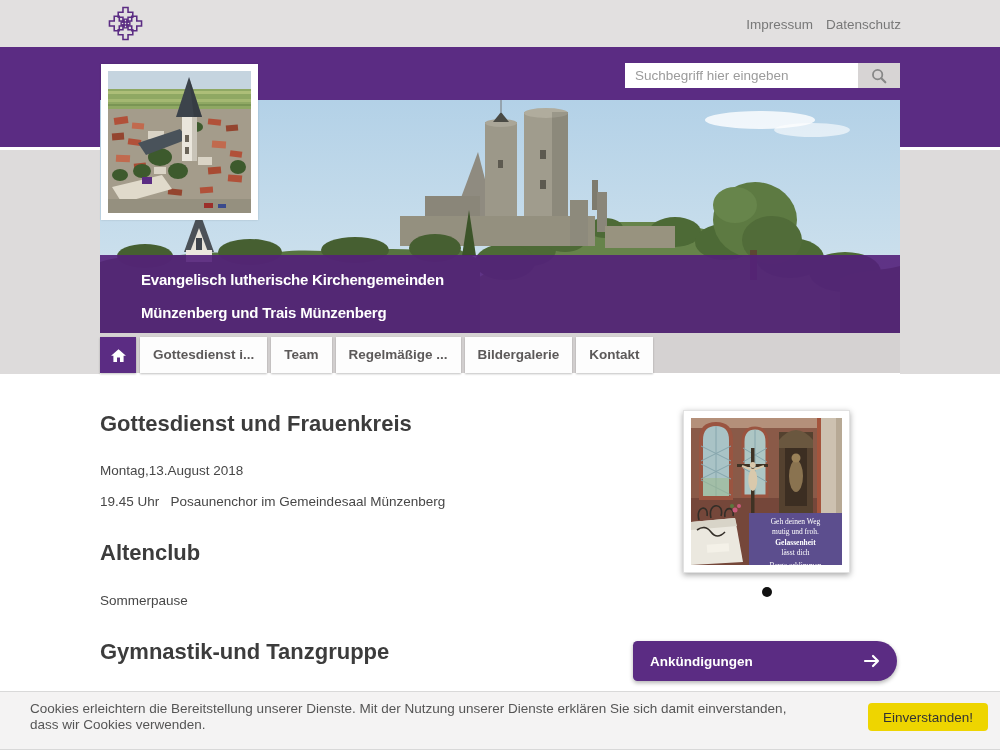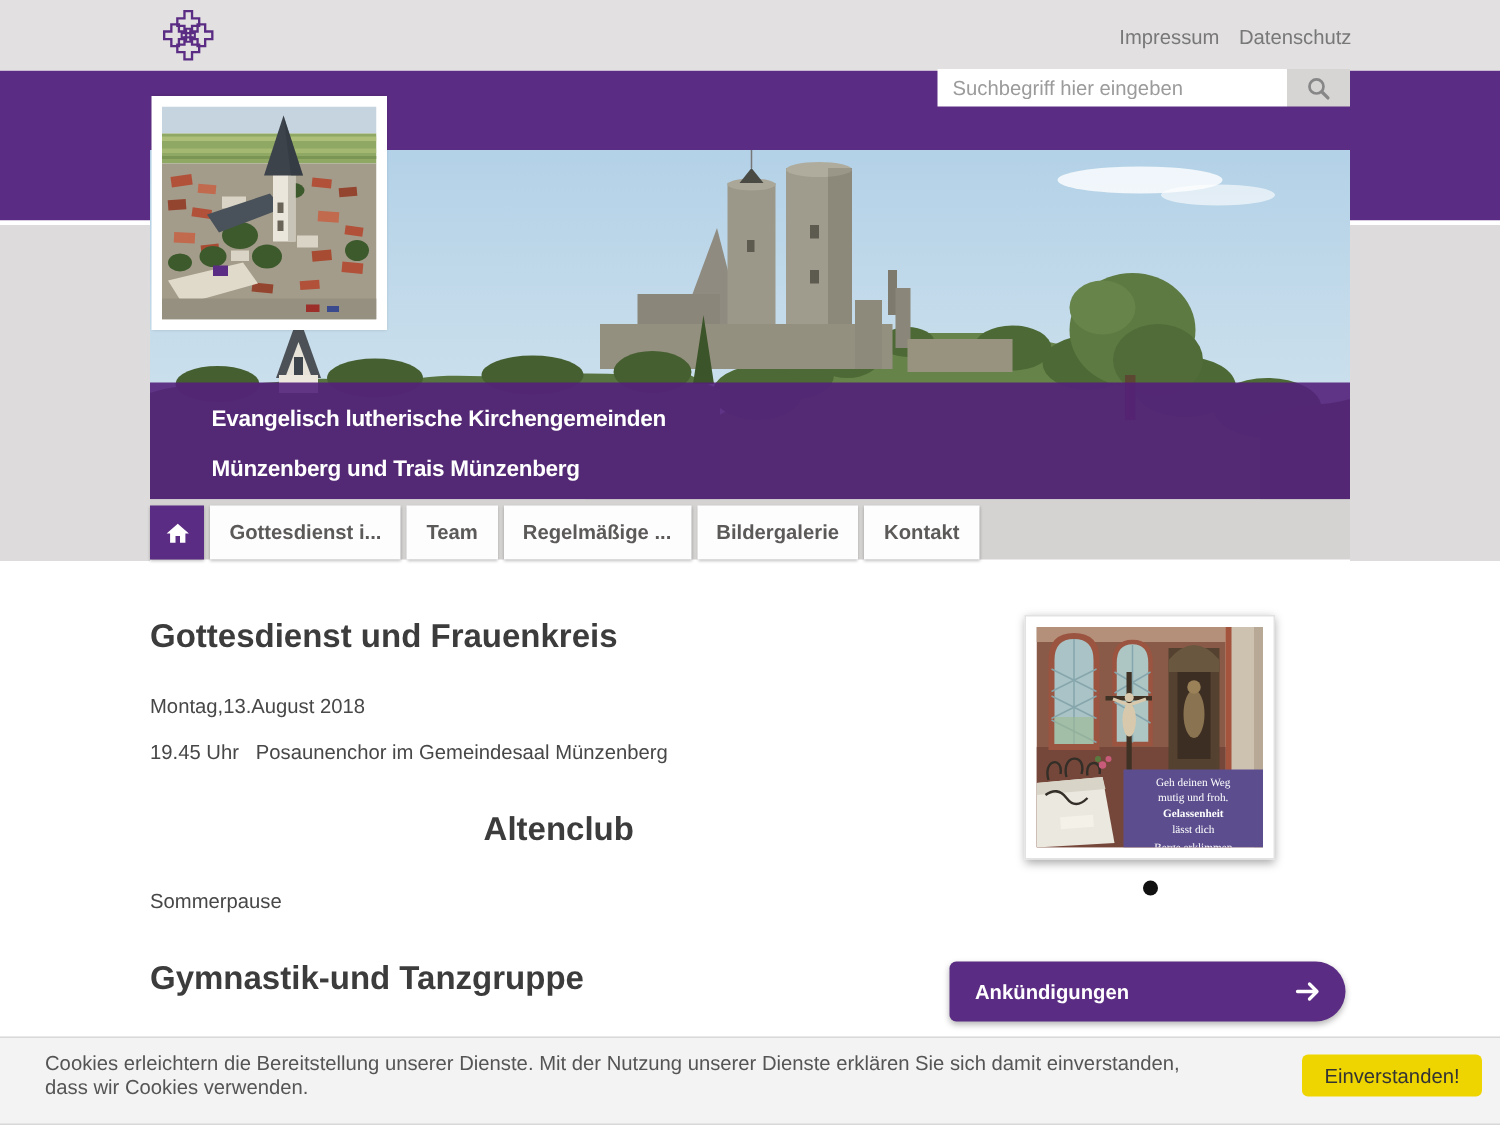--- a/index.html
+++ b/index.html
@@ -14,21 +14,21 @@
   .topbar-links a { font-size:13.5px; color:#787878; text-decoration:none; cursor:pointer; }
 
   
   .purple-band { position:absolute; left:0; top:47px; width:1000px; height:100px; background:var(--purple,#5b2c83); z-index:1; }
   .band-divider { position:absolute; left:0; top:147px; width:1000px; height:3px; background:#fff; z-index:1; }
   .side-panel { position:absolute; top:150px; height:224px; width:100px; background:var(--side-gray,#dddbdb); z-index:1; }
   .side-panel.left { left:0; }
   .side-panel.right { left:900px; }
 
   
-  .search { position:absolute; left:625px; top:46px; width:275px; height:25px; display:flex; z-index:6; }
+  .search { position:absolute; left:625px; top:63px; width:275px; height:25px; display:flex; z-index:6; }
   .search input { width:233px; height:25px; border:0; padding:0 10px; font-size:13.5px; color:#555; font-family:"Liberation Sans",sans-serif; outline:none; background:#fff; }
   .search input::placeholder { color:#9b9b9b; }
   .search button { width:42px; height:25px; border:0; background:#d7d4d4; display:flex; align-items:center; justify-content:center; cursor:pointer; }
 
   
   .hero { position:absolute; left:100px; top:100px; width:800px; height:233px; z-index:2; overflow:hidden; }
   .hero-title-overlay { position:absolute; left:0; top:155px; width:800px; height:78px; background:var(--overlay-purple,rgba(83,32,122,0.9)); padding:8px 0 0 41px; }
   .hero-title-overlay .t-line { color:#fff; font-size:15px; font-weight:bold; line-height:33px; letter-spacing:-0.2px; }
 
   
@@ -37,21 +37,21 @@
   
   .nav-strip { position:absolute; left:100px; top:333px; width:800px; height:40px; background:var(--nav-strip-gray,#d5d2d2); z-index:2; }
   .mainnav { position:absolute; left:100px; top:337px; height:36px; display:flex; gap:4px; z-index:3; }
   .tab { height:36px; line-height:36px; background:#fdfdfd; color:#5c5959; font-size:13.5px; font-weight:bold; padding:0 13px; text-decoration:none; cursor:pointer; box-shadow:0 1px 2px rgba(0,0,0,.25); white-space:nowrap; }
   .tab.home { width:36px; padding:0; background:var(--purple,#5b2c83); display:flex; align-items:center; justify-content:center; }
 
   
   .content { position:absolute; left:100px; top:398px; width:545px; z-index:2; }
   .content h2 { font-size:22px; line-height:26px; color:var(--heading-color,#3c3c3c); font-weight:bold; }
   .content h2.h1st { margin-top:13px; }
-  .content h2.h2nd { margin-top:31px;text-align:center; }
+  .content h2.h2nd { margin-top:31px; }
   .content h2.h3rd { margin-top:31px; }
   .content p { font-size:13.5px; line-height:15px; color:var(--body-text-color,#474747); }
   .content p.date { margin-top:26px; }
   .content p.detail { margin-top:16px; white-space:pre-wrap; }
   .content p.single { margin-top:27px; }
 
   
   .carousel-frame { position:absolute; left:683px; top:410px; width:167px; height:163px; background:#fff; border:1px solid #e2e2e2; padding:7px; box-shadow:0 2px 6px rgba(0,0,0,.35); z-index:2; cursor:pointer; }
   .carousel-dot { position:absolute; left:762px; top:587px; width:10px; height:10px; border-radius:50%; background:#111; z-index:2; cursor:pointer; }
   .announce-btn { position:absolute; left:633px; top:641px; width:264px; height:40px; background:var(--purple,#5b2c83); border-radius:5px 22px 22px 5px; display:flex; align-items:center; justify-content:space-between; padding:0 16px 0 17px; text-decoration:none; cursor:pointer; z-index:2; box-shadow:0 2px 4px rgba(0,0,0,.3); }

